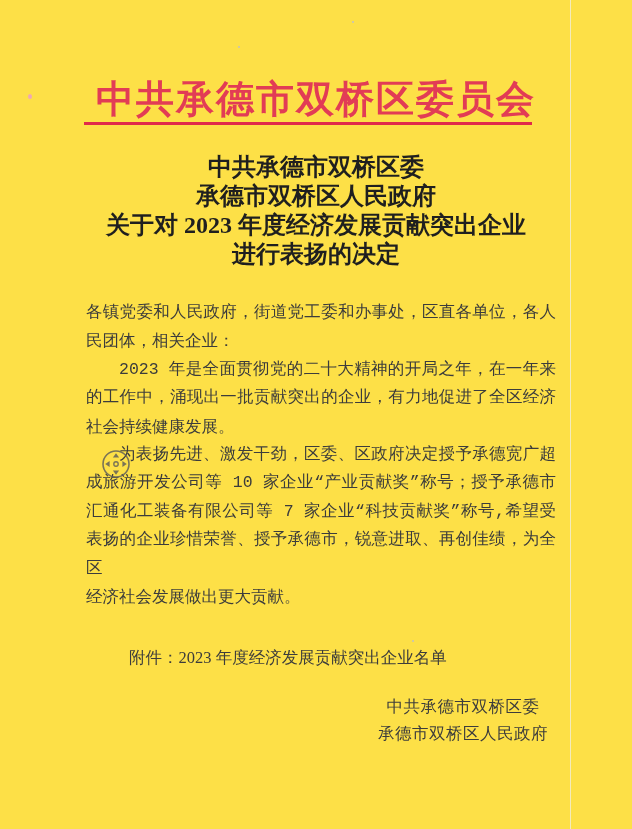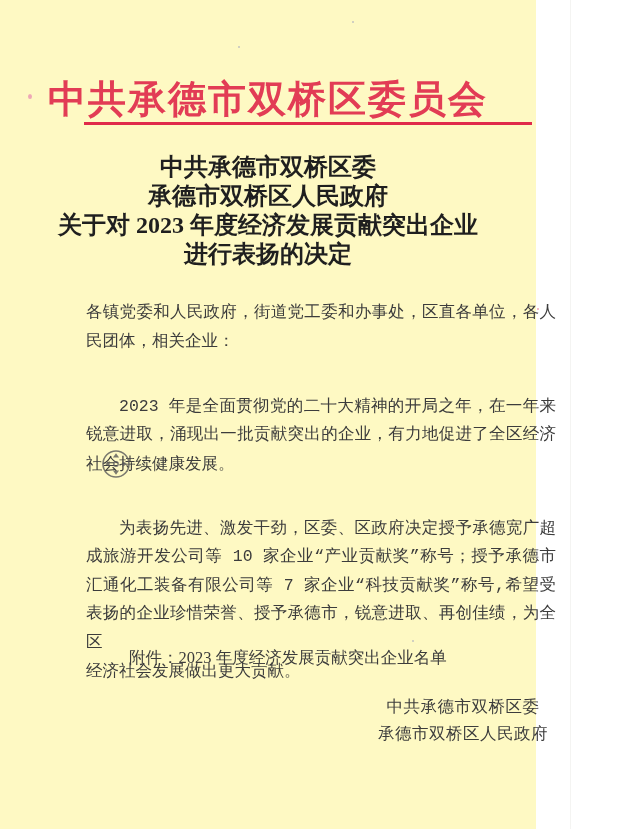--- a/index.html
+++ b/index.html
@@ -3,21 +3,21 @@
 <meta charset="utf-8">
 <style>
   html,body{margin:0;padding:0;}
   body{
     width:632px;height:829px;
     background:#ffffff;
     font-family:"Liberation Serif","DejaVu Serif",serif;
     overflow:hidden;
   }
   .page{
-    position:relative;width:536px;height:829px;background:#fef9c3;
+    position:relative;width:632px;height:829px;background:#fde047;
   }
   
   .scan-edge{
     position:absolute;left:570px;top:0;width:1px;height:829px;
     background:#f0f0ec;opacity:.7;
   }
   .letterhead{
     position:absolute;top:74px;left:0;width:100%;
     text-align:center;
     font-size:38px;font-weight:bold;letter-spacing:2px;
@@ -32,21 +32,21 @@
     position:absolute;top:153px;left:0;width:100%;
     text-align:center;font-weight:bold;
     font-size:24px;line-height:29px;color:#1f1f1f;
   }
   .body-text{
     position:absolute;top:299px;left:86px;width:470px;
     font-size:16.5px;line-height:28.4px;color:#3c3c3c;
   }
   .ln{min-height:28.4px;}
   .j{text-align:justify;text-align-last:justify;font-family:Liberation Mono, monospace;}
-  .ind{text-indent:33px;margin-top:37px;}
+  .ind{text-indent:33px;}
   .attachment{
     position:absolute;top:644px;left:96px;width:470px;
     font-size:16.5px;line-height:28.4px;color:#3c3c3c;
     text-indent:33px;
   }
   .signature{
     position:absolute;top:693px;left:370px;width:186px;
     text-align:center;
     font-size:16.5px;line-height:27px;color:#3c3c3c;
     letter-spacing:.5px;
@@ -73,21 +73,21 @@
     <div>中共承德市双桥区委</div>
     <div>承德市双桥区人民政府</div>
     <div>关于对 2023 年度经济发展贡献突出企业</div>
     <div>进行表扬的决定</div>
   </div>
 
   <div class="body-text">
     <div class="ln j">各镇党委和人民政府，街道党工委和办事处，区直各单位，各人</div>
     <div class="ln">民团体，相关企业：</div>
     <div class="ln j ind">2023 年是全面贯彻党的二十大精神的开局之年，在一年来</div>
-    <div class="ln j">锐意进取，涌现出一批贡献突出的企业，有力地促进了全区经济</div>
+    <div class="ln j">的工作中，涌现出一批贡献突出的企业，有力地促进了全区经济</div>
     <div class="ln">社会持续健康发展。</div>
     <div class="ln j ind">为表扬先进、激发干劲，区委、区政府决定授予承德宽广超</div>
     <div class="ln j">成旅游开发公司等 10 家企业“产业贡献奖”称号；授予承德市</div>
     <div class="ln j">汇通化工装备有限公司等 7 家企业“科技贡献奖”称号,希望受</div>
     <div class="ln j">表扬的企业珍惜荣誉、授予承德市，锐意进取、再创佳绩，为全区</div>
     <div class="ln">经济社会发展做出更大贡献。</div>
   </div>
 
   <div class="attachment">附件：2023 年度经济发展贡献突出企业名单</div>
 

